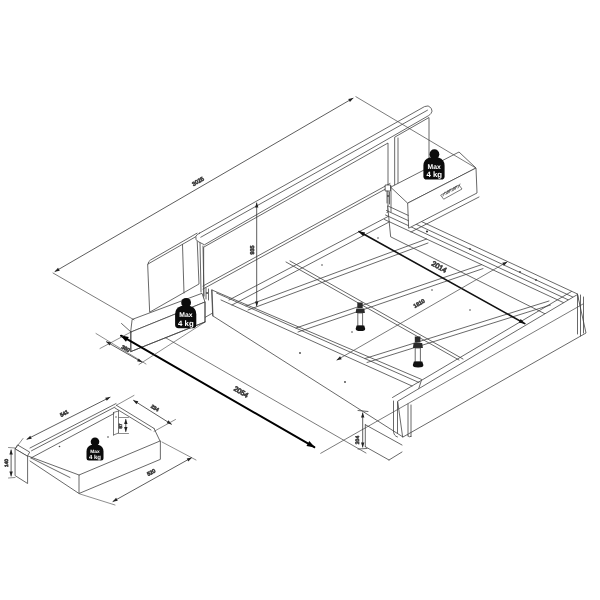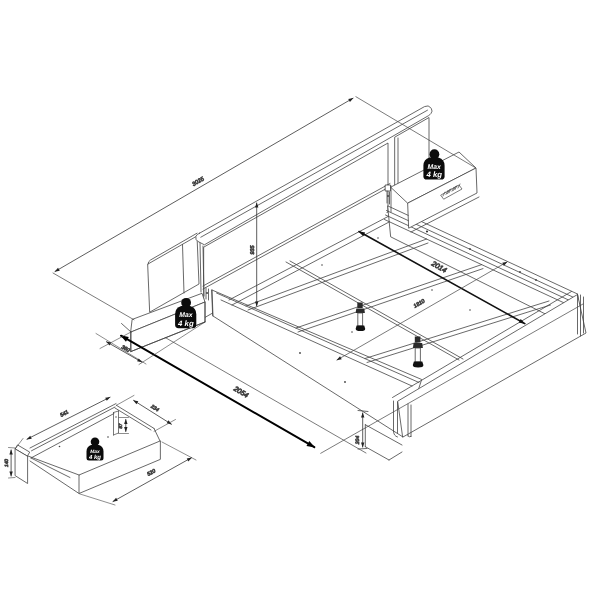--- a/index.html
+++ b/index.html
@@ -1,16 +1,16 @@
 <!DOCTYPE html>
 <html><head>
 <meta charset="utf-8">
 <style>
   html,body{margin:0;padding:0;background:#ffffff;}
-  .wrap{width:596px;height:600px;position:relative;font-family:"Liberation Sans", sans-serif;filter:grayscale(100%);font-style:italic;}
+  .wrap{width:596px;height:600px;position:relative;font-family:"Liberation Sans", sans-serif;filter:grayscale(100%);}
   svg{position:absolute;top:0;left:0;}
   text{font-family:"Liberation Sans", sans-serif;fill:#3a3a3a;}
 </style>
 </head>
 <body>
 <div class="wrap">
 <svg width="600" height="600" viewBox="0 0 600 600" text-rendering="geometricPrecision">
 <defs>
 <marker id="arr" viewBox="0 0 10 10" refX="9" refY="5" markerWidth="13" markerHeight="6.5" orient="auto-start-reverse" markerUnits="userSpaceOnUse">
   <path d="M0,1.8 L10,5 L0,8.2 z" fill="#111"></path>

